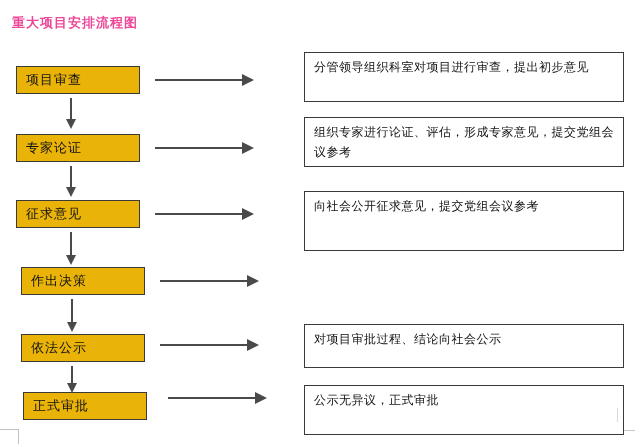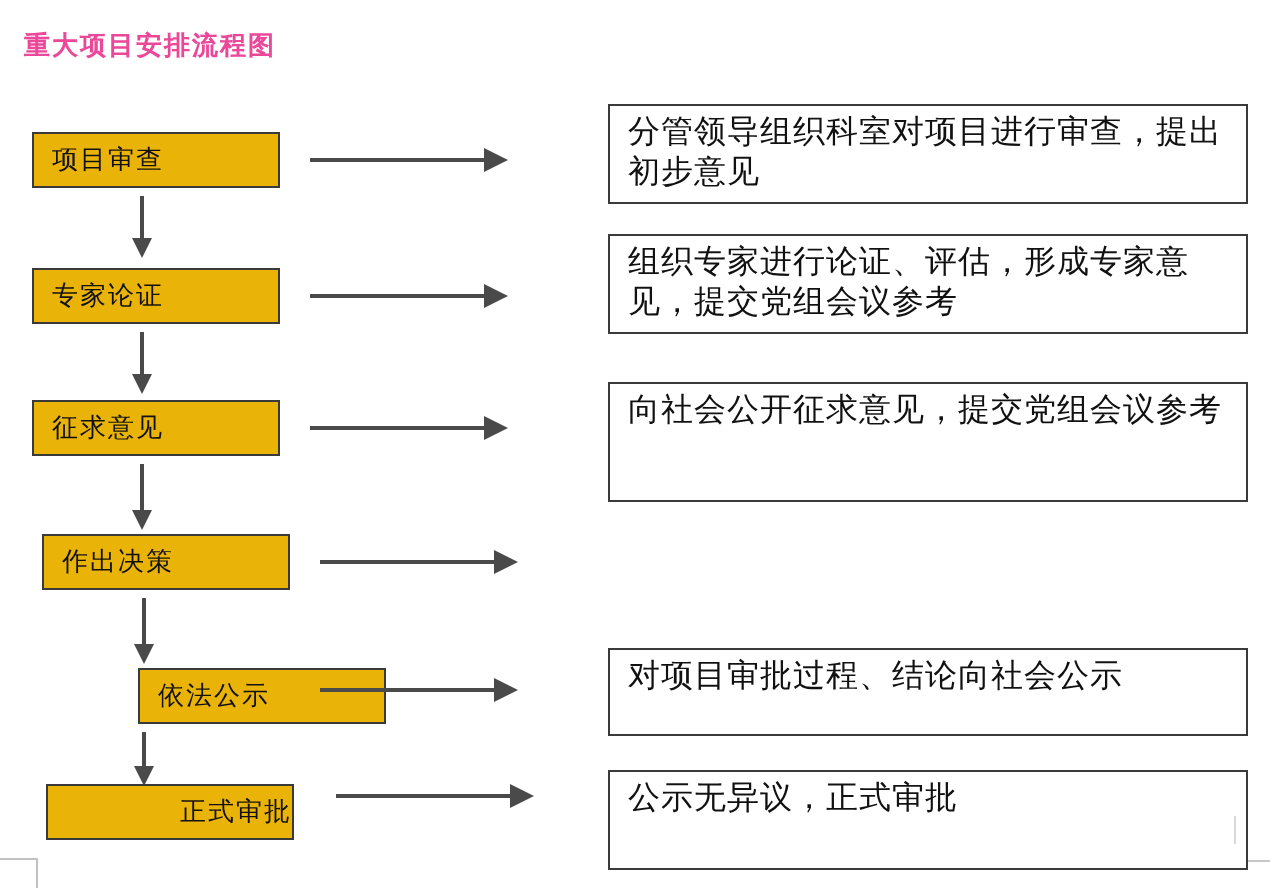--- a/index.html
+++ b/index.html
@@ -31,21 +31,21 @@
     line-height:26px;
     padding-left:9px;
     letter-spacing:1px;
     color:#111;
   }
   .desc-box {
     position:absolute;
     left:304px; width:320px;
     border:1px solid #3a3a3a;
     background:#ffffff;
-    font-size:16px;
+    font-size:12px;
     line-height:20px;
     padding:4px 9px 4px 9px;
     letter-spacing:0.5px;
     color:#111;
     box-sizing:border-box;
   }
   .h-arrow {
     position:absolute;
     height:2px;
     background:#4a4a4a;
@@ -126,30 +126,30 @@
     <span>向社会公开征求意见，提交党组会议参考</span>
   </div>
   <div class="v-arrow" style="left:70px; top:232px; height:24px;"></div>
 
   <div class="step-box" style="left:21px; top:267px;">
     <span>作出决策</span>
   </div>
   <div class="h-arrow" style="left:160px; top:280px; width:88px;"></div>
   <div class="v-arrow" style="left:71px; top:299px; height:24px;"></div>
 
-  <div class="step-box" style="left:21px; top:334px;margin-left:48px;">
+  <div class="step-box" style="left:21px; top:334px;">
     <span>依法公示</span>
   </div>
   <div class="h-arrow" style="left:160px; top:344px; width:88px;"></div>
   <div class="desc-box" style="top:324px; height:44px;">
     <span>对项目审批过程、结论向社会公示</span>
   </div>
   <div class="v-arrow" style="left:71px; top:366px; height:18px;"></div>
 
-  <div class="step-box" style="left:23px; top:392px;text-align:right;">
+  <div class="step-box" style="left:23px; top:392px;">
     <span>正式审批</span>
   </div>
   <div class="h-arrow" style="left:168px; top:397px; width:88px;"></div>
   <div class="desc-box" style="top:385px; height:50px;">
     <span>公示无异议，正式审批</span>
   </div>
 
   <div class="artifact-corner"></div>
   <div class="artifact-line"></div>
   <div class="artifact-tick"></div>

